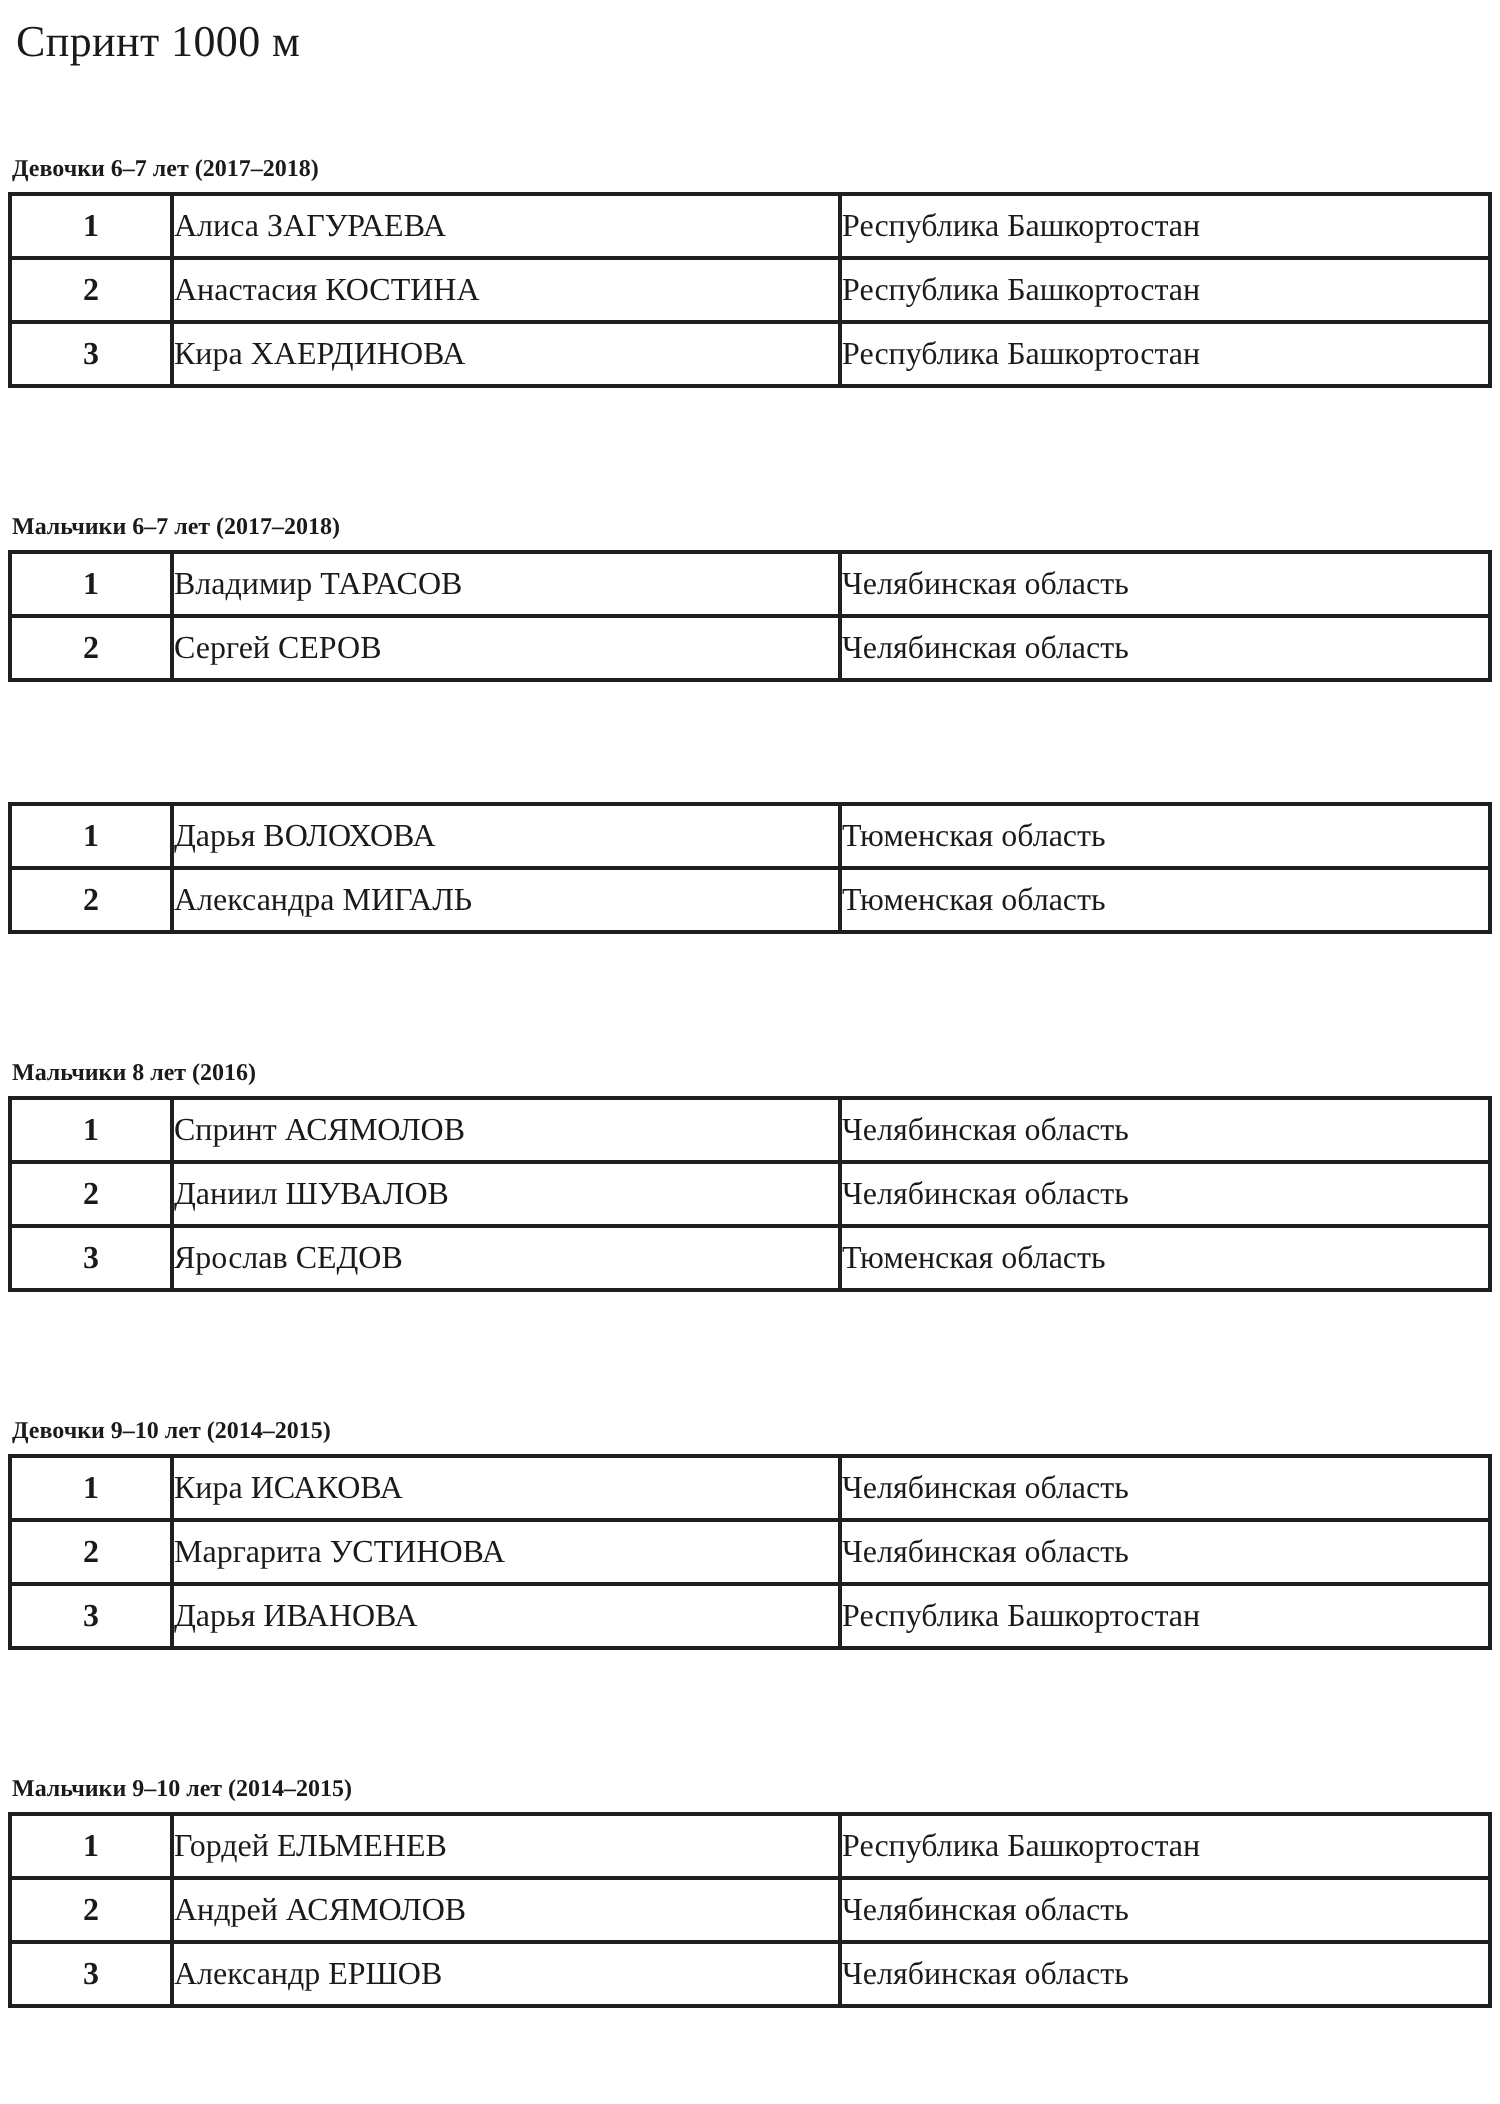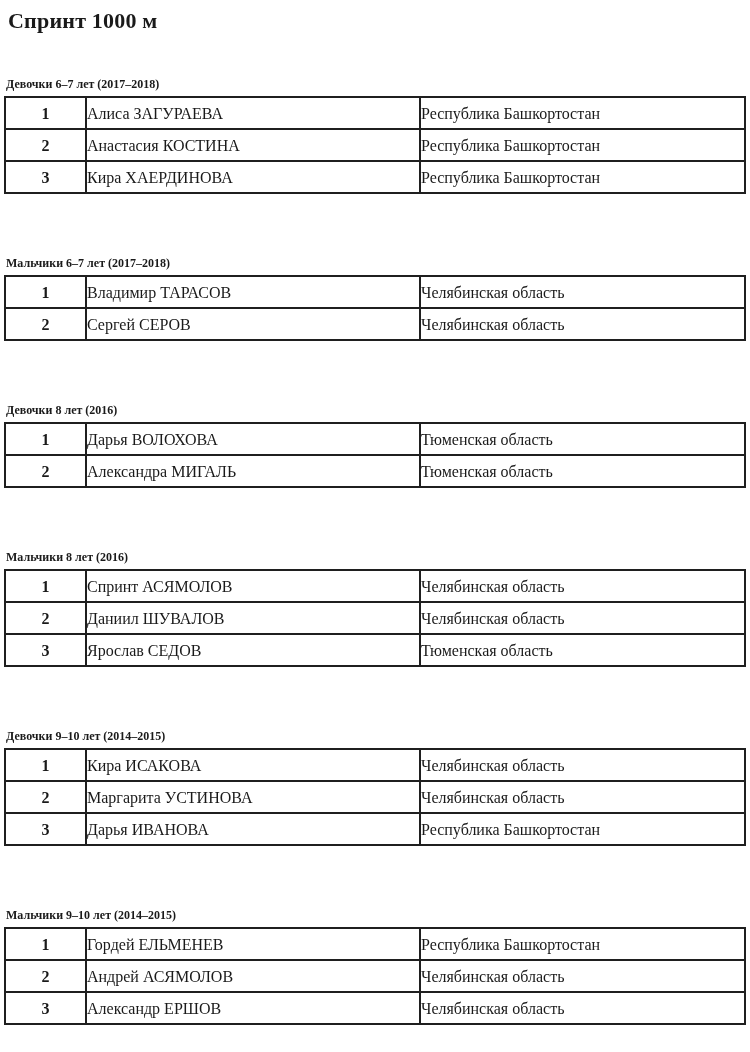--- a/index.html
+++ b/index.html
@@ -13,21 +13,21 @@
     overflow: hidden;
     font-family: "Liberation Serif", "DejaVu Serif", serif;
     color: #1a1a1a;
   }
   .doc {
     padding: 8px 4px 0 4px;
   }
   .page-title {
     font-size: 22px;
     line-height: 26px;
-    font-weight: bold;
+    font-weight: normal;
     margin: 0 0 0 4px;
     letter-spacing: 0.2px;
   }
   .age-group {
     margin-top: 60px;
   }
   #sections .age-group:first-child { margin-top: 41px; }
   #sections .age-group:last-child  { }
   .group-heading {
     font-size: 12px;
@@ -107,21 +107,20 @@
   <tr>
     <td class="place">2</td>
     <td class="name">Сергей СЕРОВ</td>
     <td class="region">Челябинская область</td>
   </tr>
 </tbody>
     </table>
   </section>
 
   <section class="age-group">
-    <h2 class="group-heading">Девочки 8 лет (2016)</h2>
     <table class="results">
       <tbody>
   <tr>
     <td class="place">1</td>
     <td class="name">Дарья ВОЛОХОВА</td>
     <td class="region">Тюменская область</td>
   </tr>
 
   <tr>
     <td class="place">2</td>

